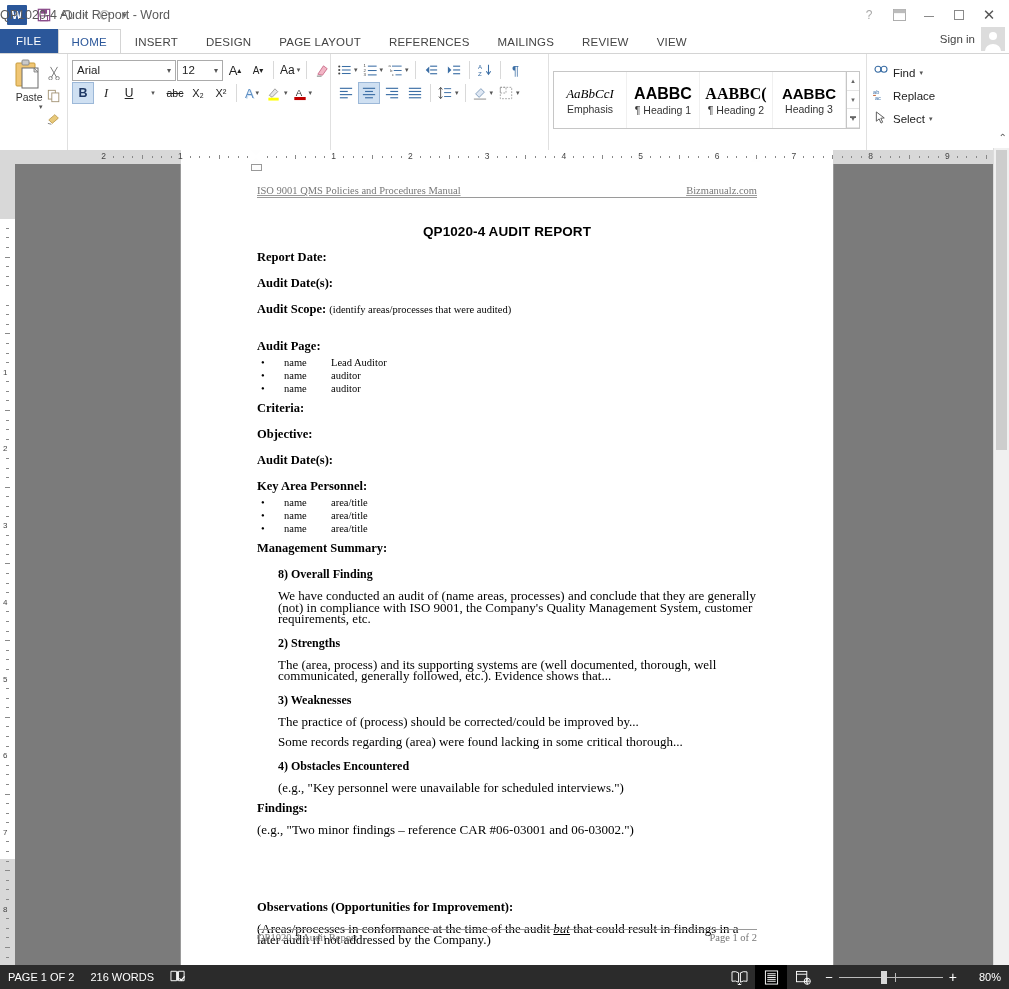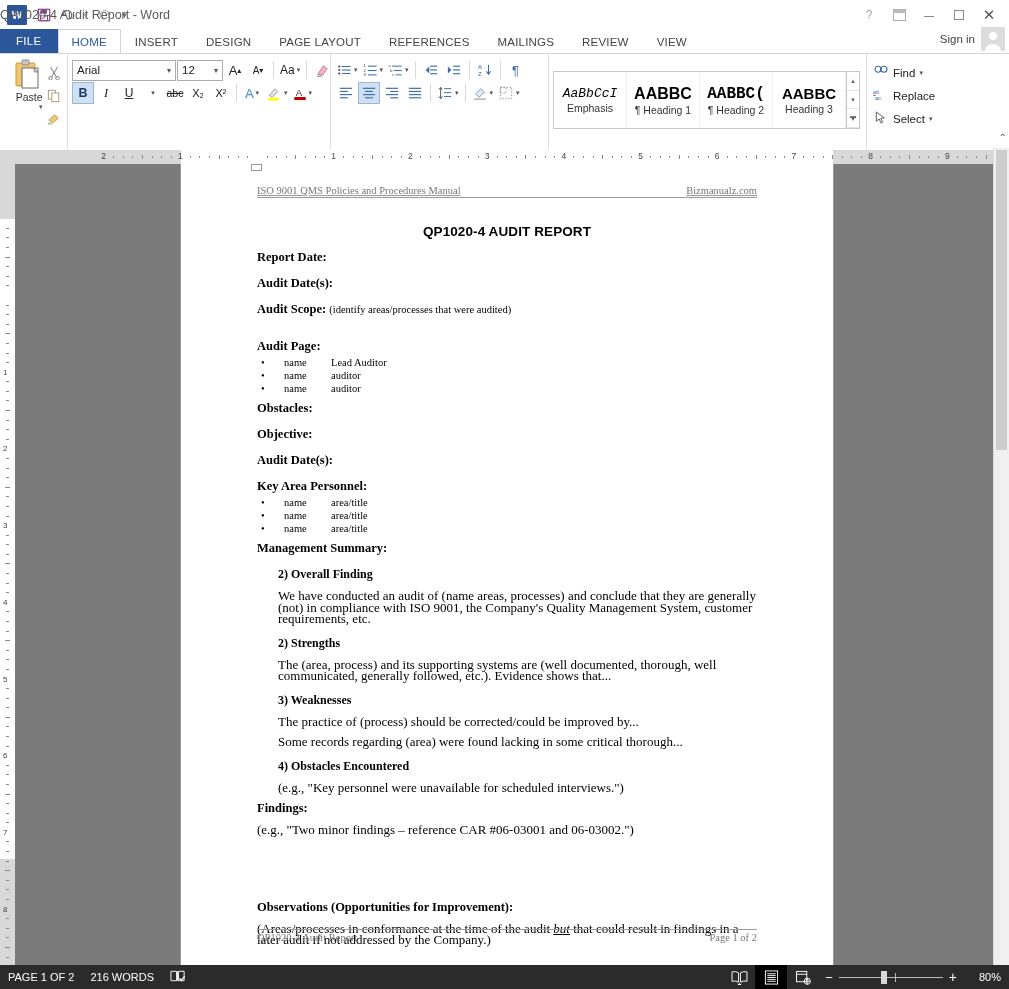--- a/index.html
+++ b/index.html
@@ -137,21 +137,21 @@
   .stylesgrp { width: 318px; }
   .style-gallery {
     display: flex; border: 1px solid #c6c6c6; height: 58px;
     margin-top: 2px; background: #fff;
   }
   .style-item {
     width: 73px; display: flex; flex-direction: column;
     align-items: center; justify-content: center; gap: 1px;
     border-right: 1px solid #f0f0f0;
   }
-  .style-preview { font-size: 15px; color: #000; font-family: Liberation Mono, monospace; }
+  .style-preview { font-size: 15px; color: #000; font-family: Liberation Serif, serif; }
   .style-preview.emph { font-style: italic; font-size: 13px; }
   .style-preview.h1 { font-weight: bold; font-family: "Liberation Sans", sans-serif; font-size: 16px; }
   .style-preview.h2 { font-weight: bold; font-size: 16px; }
   .style-preview.h3 { font-weight: bold; font-family: "Liberation Sans", sans-serif; font-size: 15px; }
   .style-name { font-size: 10.5px; color: #333; white-space: nowrap; }
   .style-scroll {
     width: 13px; display: flex; flex-direction: column;
     border-left: 1px solid #c6c6c6;
   }
   .style-scroll div {
@@ -938,21 +938,21 @@
               <span class="n">name</span>
               <span>auditor</span>
             </li>
           <li>
               <span class="b">•</span>
               <span class="n">name</span>
               <span>auditor</span>
             </li>
         </ul>
 
-        <div class="lbl" style="margin-top:6px">Obstacles:</div>
+        <div class="lbl" style="margin-top:6px">Criteria:</div>
         <div class="lbl">Objective:</div>
         <div class="lbl">Audit Date(s):</div>
 
         <div class="lbl">Key Area Personnel:</div>
         <ul class="bullets">
           <li>
               <span class="b">•</span>
               <span class="n">name</span>
               <span>area/title</span>
             </li>
@@ -963,21 +963,21 @@
             </li>
           <li>
               <span class="b">•</span>
               <span class="n">name</span>
               <span>area/title</span>
             </li>
         </ul>
 
         <div class="lbl" style="margin-top:6px">Management Summary:</div>
 
-        <div class="sub-h">2) Overall Finding</div>
+        <div class="sub-h">8) Overall Finding</div>
         <div class="para">We have conducted an audit of (name areas, processes) and conclude that they are generally (not) in compliance with ISO 9001, the Company's Quality Management System, customer requirements, etc.</div>
 
         <div class="sub-h">2) Strengths</div>
         <div class="para">The (area, process) and its supporting systems are (well documented, thorough, well communicated, generally followed, etc.).  Evidence shows that...</div>
 
         <div class="sub-h">3) Weaknesses</div>
         <div class="para">The practice of (process) should be corrected/could be improved by...</div>
         <div class="para" style="margin-top:9px">Some records regarding (area) were found lacking in some critical thorough...</div>
 
         <div class="sub-h">4) Obstacles Encountered</div>

